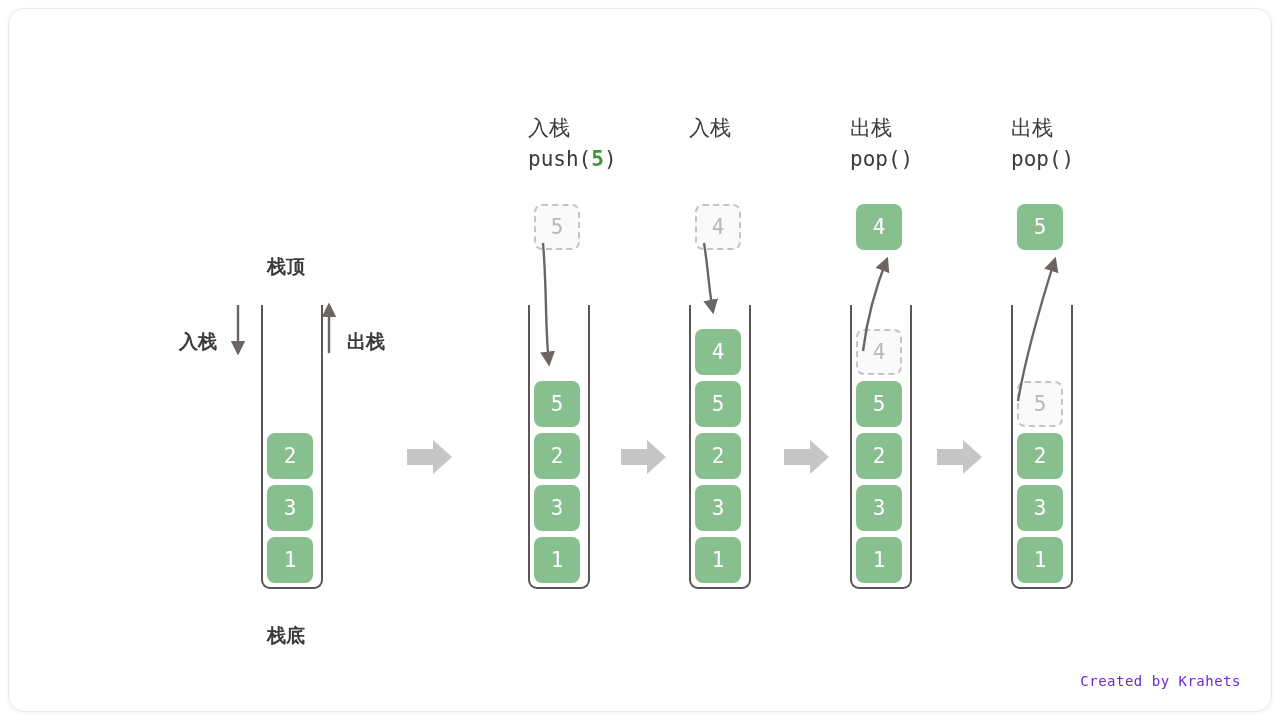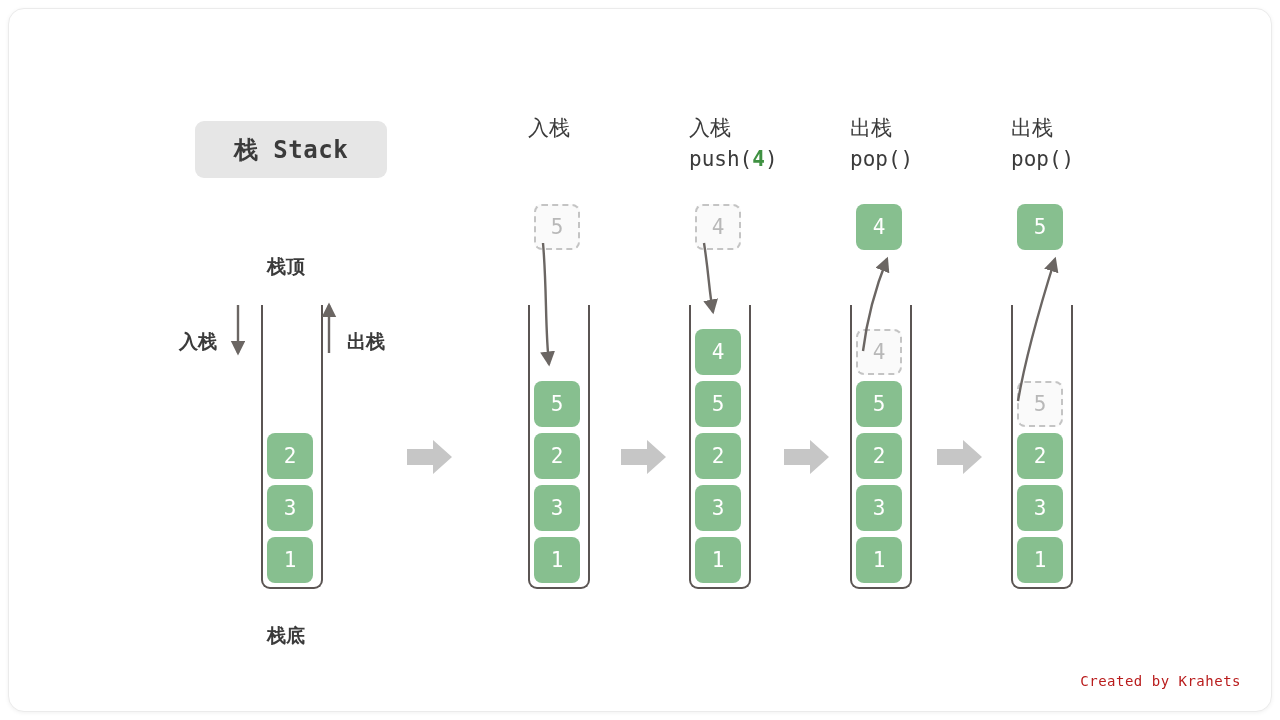--- a/index.html
+++ b/index.html
@@ -141,32 +141,29 @@
     pointer-events: none;
   }
 
   
   #footer {
     position: absolute;
     right: 30px;
     bottom: 22px;
     font-family: "DejaVu Sans Mono", "Liberation Mono", monospace;
     font-size: 14px;
-    color: #b91c1c;
+    color: #6d28d9;
     letter-spacing: 0.5px;
   }
 </style>
 </head>
 <body>
 
 <div id="card">
 
-  <div id="title-badge">
-    <span>栈 Stack</span>
-  </div>
 
   <div class="cn-label" style="left:258px; top:245px;">栈顶</div>
   <div class="cn-label" style="left:258px; top:614px;text-align:center;">栈底</div>
   <div class="cn-label" style="left:170px; top:320px;">入栈</div>
   <div class="cn-label" style="left:338px; top:320px;">出栈</div>
 
   <div id="dynamic">
       <div class="stack-wrap" style="left: 252px;">
         <div class="stack-frame" style="top: 296px; height: 284px;"></div>
         <div class="box solid" style="left: 6px; top: 424px;">2</div>
@@ -188,32 +185,32 @@
           <path d="M0,10 L26,10 L26,1 L45,18 L26,35 L26,26 L0,26 Z" fill="#c6c6c6"></path>
         </svg>
       </div>
       <div class="sep-arrow" style="left: 928px;">
         <svg width="46" height="36" viewBox="0 0 46 36">
           <path d="M0,10 L26,10 L26,1 L45,18 L26,35 L26,26 L0,26 Z" fill="#c6c6c6"></path>
         </svg>
       </div>
       <div class="col-header" style="left: 519px;">
         <span class="cn">入栈</span>
+        <span class="code">push(<span class="num">5</span>)</span>
       </div>
       <div class="box ghost" style="position: absolute; left: 525px; top: 195px;">5</div>
       <div class="stack-wrap" style="left: 519px;">
         <div class="stack-frame" style="top: 296px; height: 284px;"></div>
         <div class="box solid" style="left: 6px; top: 372px;">5</div>
         <div class="box solid" style="left: 6px; top: 424px;">2</div>
         <div class="box solid" style="left: 6px; top: 476px;">3</div>
         <div class="box solid" style="left: 6px; top: 528px;">1</div>
       </div>
       <div class="col-header" style="left: 680px;">
         <span class="cn">入栈</span>
-        <span class="code">push(<span class="num">4</span>)</span>
       </div>
       <div class="box ghost" style="position: absolute; left: 686px; top: 195px;">4</div>
       <div class="stack-wrap" style="left: 680px;">
         <div class="stack-frame" style="top: 296px; height: 284px;"></div>
         <div class="box solid" style="left: 6px; top: 320px;">4</div>
         <div class="box solid" style="left: 6px; top: 372px;">5</div>
         <div class="box solid" style="left: 6px; top: 424px;">2</div>
         <div class="box solid" style="left: 6px; top: 476px;">3</div>
         <div class="box solid" style="left: 6px; top: 528px;">1</div>
       </div>

